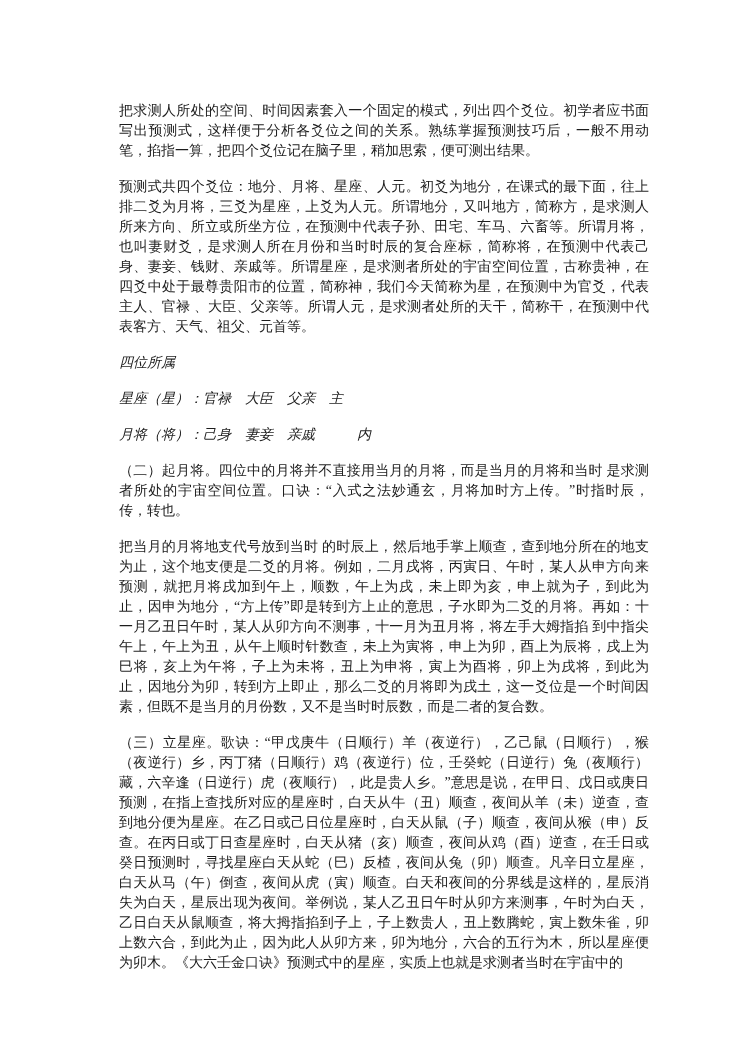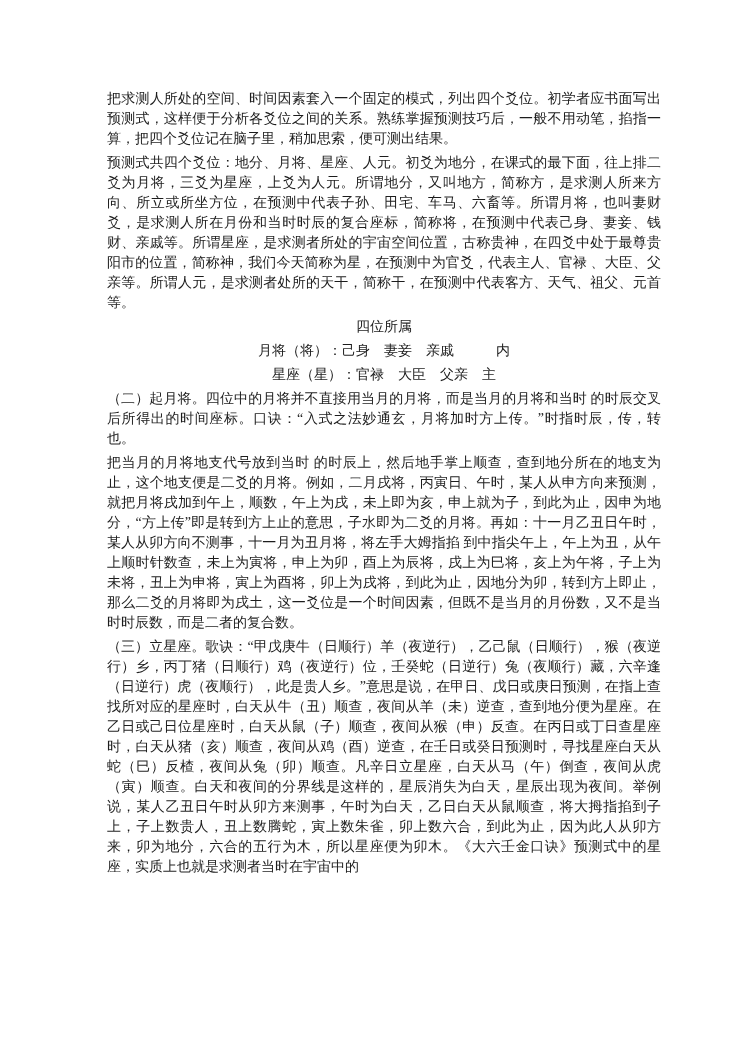--- a/index.html
+++ b/index.html
@@ -11,48 +11,48 @@
   }
   .page {
     box-sizing: border-box;
     width: 750px;
     height: 1061px;
     padding: 85px 85px 0 103px;
     background: #ffffff;
   }
   .textcol { width: 562px; }
   .doc-p, .doc-line {
-    margin: 4px;
+    margin: 16px;
     padding: 0;
     font-size: 14px;
     line-height: 20px;
     color: #1c1c1c;
     text-align: justify;
     word-break: break-all;
   }
-  .doc-line { text-align: center; }
+  .doc-line { text-align: left; font-style: italic; }
   .indent-note { padding-left: 92px; }
 </style>
 </head>
 <body>
 
 <div class="page">
   <div class="textcol">
 
     <p class="doc-p">把求测人所处的空间、时间因素套入一个固定的模式，列出四个爻位。初学者应书面写出预测式，这样便于分析各爻位之间的关系。熟练掌握预测技巧后，一般不用动笔，掐指一算，把四个爻位记在脑子里，稍加思索，便可测出结果。</p>
 
     <p class="doc-p">预测式共四个爻位：地分、月将、星座、人元。初爻为地分，在课式的最下面，往上排二爻为月将，三爻为星座，上爻为人元。所谓地分，又叫地方，简称方，是求测人所来方向、所立或所坐方位，在预测中代表子孙、田宅、车马、六畜等。所谓月将，也叫妻财爻，是求测人所在月份和当时时辰的复合座标，简称将，在预测中代表己身、妻妾、钱财、亲戚等。所谓星座，是求测者所处的宇宙空间位置，古称贵神，在四爻中处于最尊贵阳市的位置，简称神，我们今天简称为星，在预测中为官爻，代表主人、官禄 、大臣、父亲等。所谓人元，是求测者处所的天干，简称干，在预测中代表客方、天气、祖父、元首等。</p>
 
     <p class="doc-line">四位所属</p>
 
+    <p class="doc-line">星座（星）：官禄　大臣　父亲　主</p>
     <p class="doc-line">月将（将）：己身　妻妾　亲戚　　　内</p>
-    <p class="doc-line">星座（星）：官禄　大臣　父亲　主</p>
 
 
-    <p class="doc-p">（二）起月将。四位中的月将并不直接用当月的月将，而是当月的月将和当时 的时辰交叉后所得出的时间座标。口诀：“入式之法妙通玄，月将加时方上传。”时指时辰，传，转也。</p>
+    <p class="doc-p">（二）起月将。四位中的月将并不直接用当月的月将，而是当月的月将和当时 是求测者所处的宇宙空间位置。口诀：“入式之法妙通玄，月将加时方上传。”时指时辰，传，转也。</p>
 
 
     <p class="doc-p">把当月的月将地支代号放到当时 的时辰上，然后地手掌上顺查，查到地分所在的地支为止，这个地支便是二爻的月将。例如，二月戌将，丙寅日、午时，某人从申方向来预测，就把月将戌加到午上，顺数，午上为戌，未上即为亥，申上就为子，到此为止，因申为地分，“方上传”即是转到方上止的意思，子水即为二爻的月将。再如：十一月乙丑日午时，某人从卯方向不测事，十一月为丑月将，将左手大姆指掐 到中指尖午上，午上为丑，从午上顺时针数查，未上为寅将，申上为卯，酉上为辰将，戌上为巳将，亥上为午将，子上为未将，丑上为申将，寅上为酉将，卯上为戌将，到此为止，因地分为卯，转到方上即止，那么二爻的月将即为戌土，这一爻位是一个时间因素，但既不是当月的月份数，又不是当时时辰数，而是二者的复合数。</p>
 
     <p class="doc-p">（三）立星座。歌诀：“甲戊庚牛（日顺行）羊（夜逆行），乙己鼠（日顺行），猴（夜逆行）乡，丙丁猪（日顺行）鸡（夜逆行）位，壬癸蛇（日逆行）兔（夜顺行）藏，六辛逢（日逆行）虎（夜顺行），此是贵人乡。”意思是说，在甲日、戊日或庚日预测，在指上查找所对应的星座时，白天从牛（丑）顺查，夜间从羊（未）逆查，查到地分便为星座。在乙日或己日位星座时，白天从鼠（子）顺查，夜间从猴（申）反查。在丙日或丁日查星座时，白天从猪（亥）顺查，夜间从鸡（酉）逆查，在壬日或癸日预测时，寻找星座白天从蛇（巳）反楂，夜间从兔（卯）顺查。凡辛日立星座，白天从马（午）倒查，夜间从虎（寅）顺查。白天和夜间的分界线是这样的，星辰消失为白天，星辰出现为夜间。举例说，某人乙丑日午时从卯方来测事，午时为白天，乙日白天从鼠顺查，将大拇指掐到子上，子上数贵人，丑上数腾蛇，寅上数朱雀，卯上数六合，到此为止，因为此人从卯方来，卯为地分，六合的五行为木，所以星座便为卯木。《大六壬金口诀》预测式中的星座，实质上也就是求测者当时在宇宙中的</p>
 
   </div>
 </div>
 
 </body></html>

